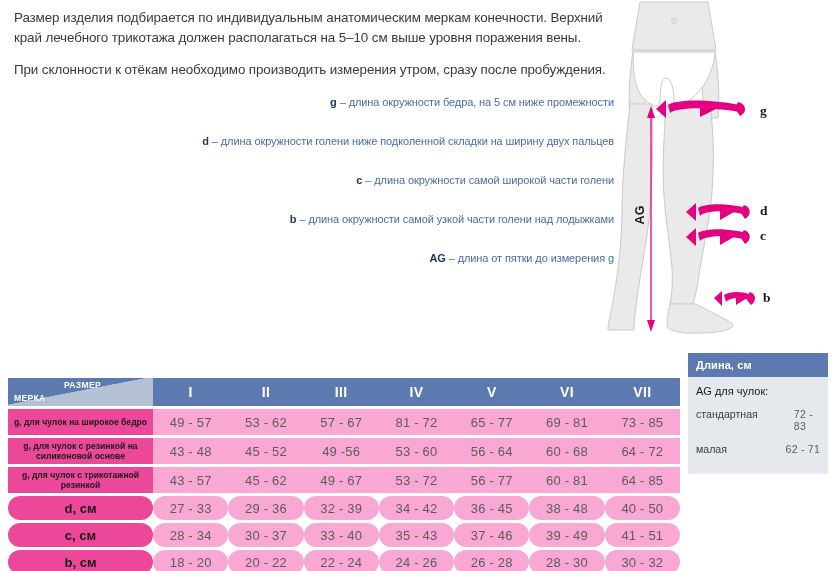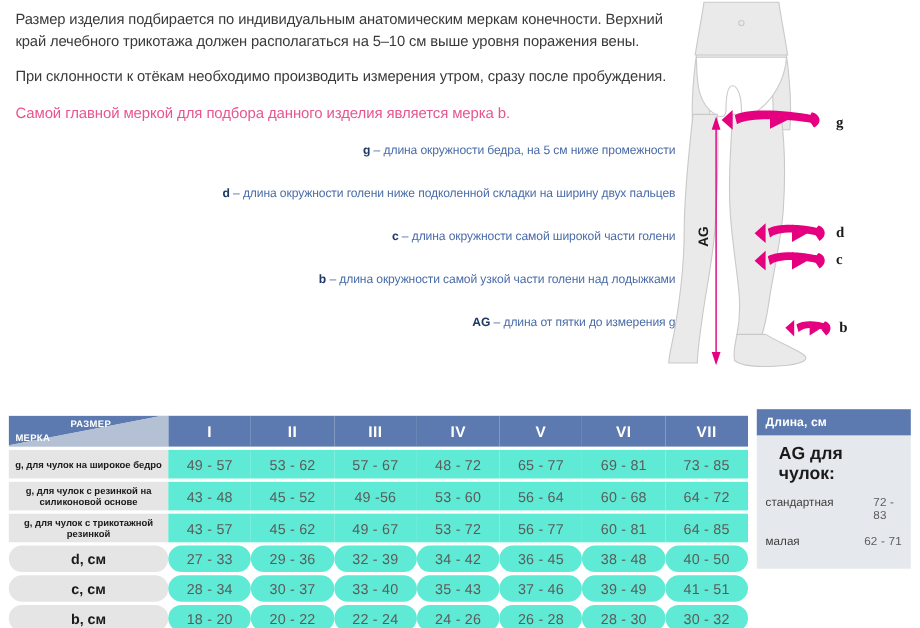--- a/index.html
+++ b/index.html
@@ -60,57 +60,56 @@
   th.corner .lbl-razmer{
     position:absolute;right:52px;top:2px;color:#ffffff;
     font-size:8.6px;font-weight:bold;letter-spacing:0.3px;z-index:2;
   }
   th.roman{
     background:#5c7ab0;color:#ffffff;height:28px;
     font-size:14px;font-weight:bold;text-align:center;letter-spacing:0.4px;
   }
 
   td.rowlabel{
-    background:#e5e5e5;color:#1a1a1a;text-align:center;
+    background:#ec4899;color:#1a1a1a;text-align:center;
     font-size:8.6px;font-weight:bold;line-height:10.5px;
     padding:3px 6px;width:145px;
   }
   td.rowlabel.big{font-size:13px;font-weight:bold;line-height:15px;}
   td.cell{
-    background:#5eead4;color:#5c5c5c;text-align:center;
+    background:#f9a8d4;color:#5c5c5c;text-align:center;
     font-size:13px;letter-spacing:0.2px;
   }
   tr.r-g td{height:26px;}
   tr.r-d td,tr.r-c td,tr.r-b td{height:24px;border-radius:12px;}
 
   
-  .len-panel{position:absolute;left:688px;top:372px;width:140px;}
+  .len-panel{position:absolute;left:688px;top:353px;width:140px;}
   .len-head{
     background:#5c7ab0;color:#ffffff;font-size:11px;font-weight:bold;
     height:24px;line-height:24px;padding-left:8px;letter-spacing:0.1px;
   }
   .len-body{background:#e5e8ec;padding:6px 8px 8px 8px;}
   .len-title{
-    color:#1a1a1a;font-size:16px;font-weight:bold;margin:2px 0 11px 12px;
+    color:#1a1a1a;font-size:11px;font-weight:normal;margin:2px 0 11px 0;
   }
   .len-row{
     display:flex;justify-content:space-between;align-items:baseline;
     font-size:10.6px;color:#3c3c3c;margin-bottom:11px;gap:36px;
   }
   .len-row .lv{color:#5c5c5c;letter-spacing:0.2px;}
 </style>
 </head>
 <body>
 
 <div class="page">
 
   <div class="text-col">
     <p class="para">Размер изделия подбирается по индивидуальным анатомическим меркам конечности. Верхний край лечебного трикотажа должен располагаться на 5–10 см выше уровня поражения вены.</p>
     <p class="para">При склонности к отёкам необходимо производить измерения утром, сразу после пробуждения.</p>
-    <p class="highlight">Самой главной меркой для подбора данного изделия является мерка b.</p>
 
     <ul class="meas-list">
       <li class="meas-item">
         <span class="meas-key">g</span>
         <span class="meas-dash">–</span>
         <span>длина окружности бедра, на 5 см ниже промежности</span>
       </li>
       <li class="meas-item">
         <span class="meas-key">d</span>
         <span class="meas-dash">–</span>
@@ -211,21 +210,21 @@
           <th class="roman">VI</th>
           <th class="roman">VII</th>
         </tr>
       </thead>
       <tbody>
         <tr class="r-g">
           <td class="rowlabel">g, для чулок на широкое бедро</td>
           <td class="cell">49 - 57</td>
           <td class="cell">53 - 62</td>
           <td class="cell">57 - 67</td>
-          <td class="cell">48 - 72</td>
+          <td class="cell">81 - 72</td>
           <td class="cell">65 - 77</td>
           <td class="cell">69 - 81</td>
           <td class="cell">73 - 85</td>
         </tr>
         <tr class="r-g">
           <td class="rowlabel">g, для чулок с  резинкой на силиконовой основе</td>
           <td class="cell">43 - 48</td>
           <td class="cell">45 - 52</td>
           <td class="cell">49 -56</td>
           <td class="cell">53 - 60</td>

